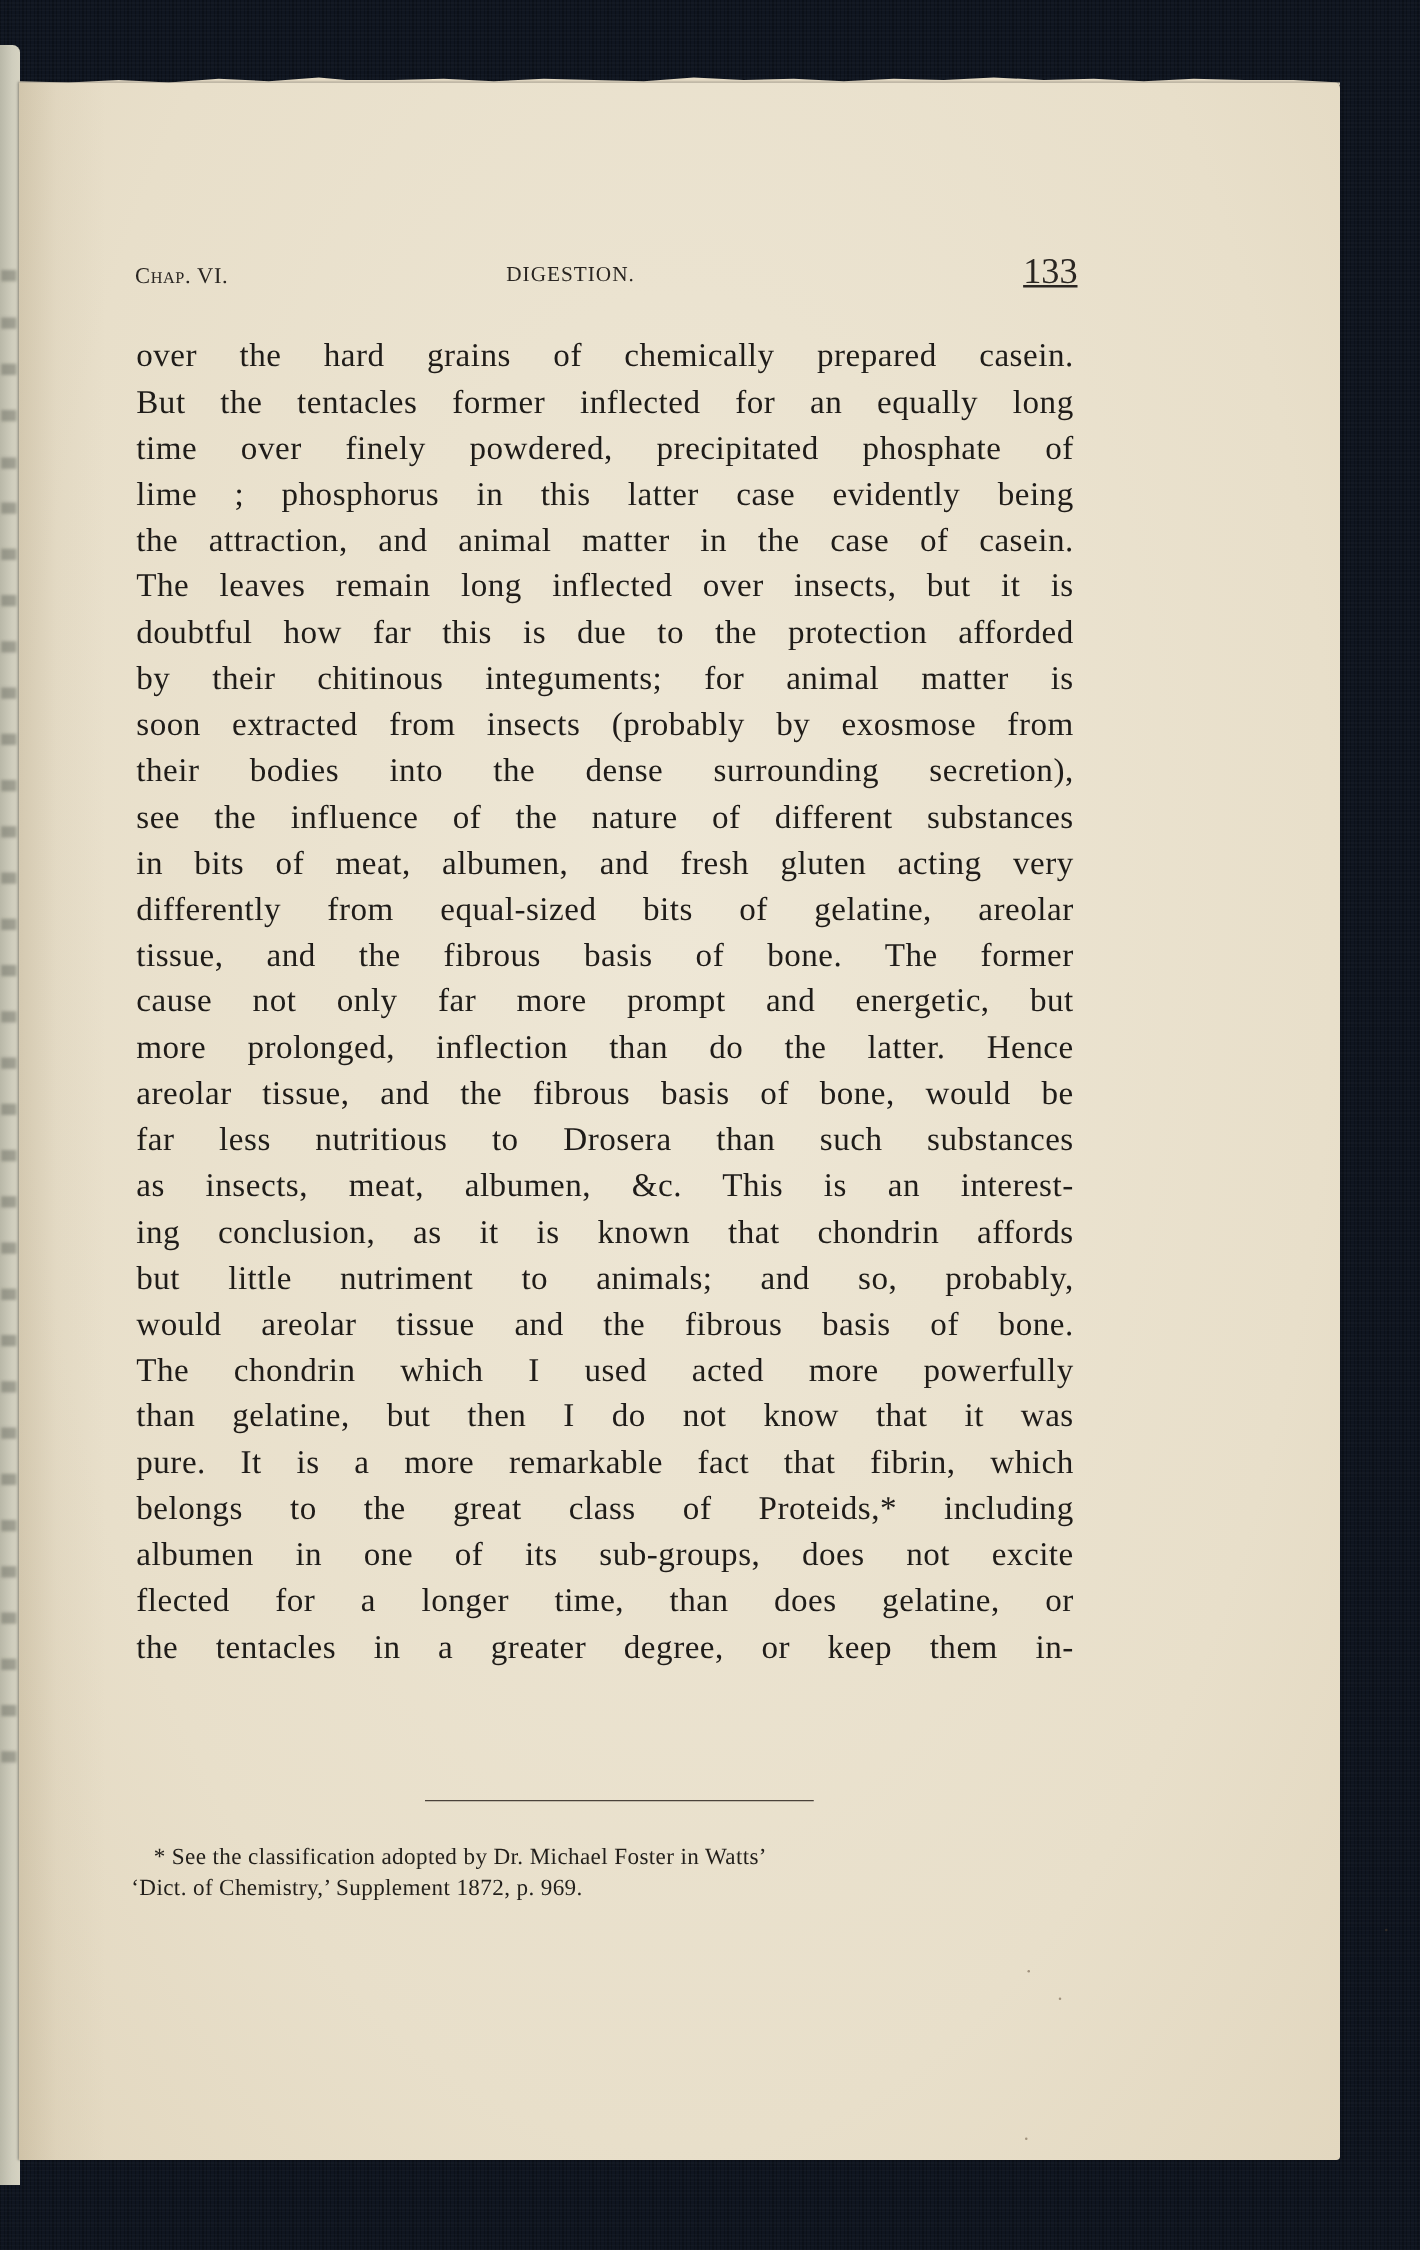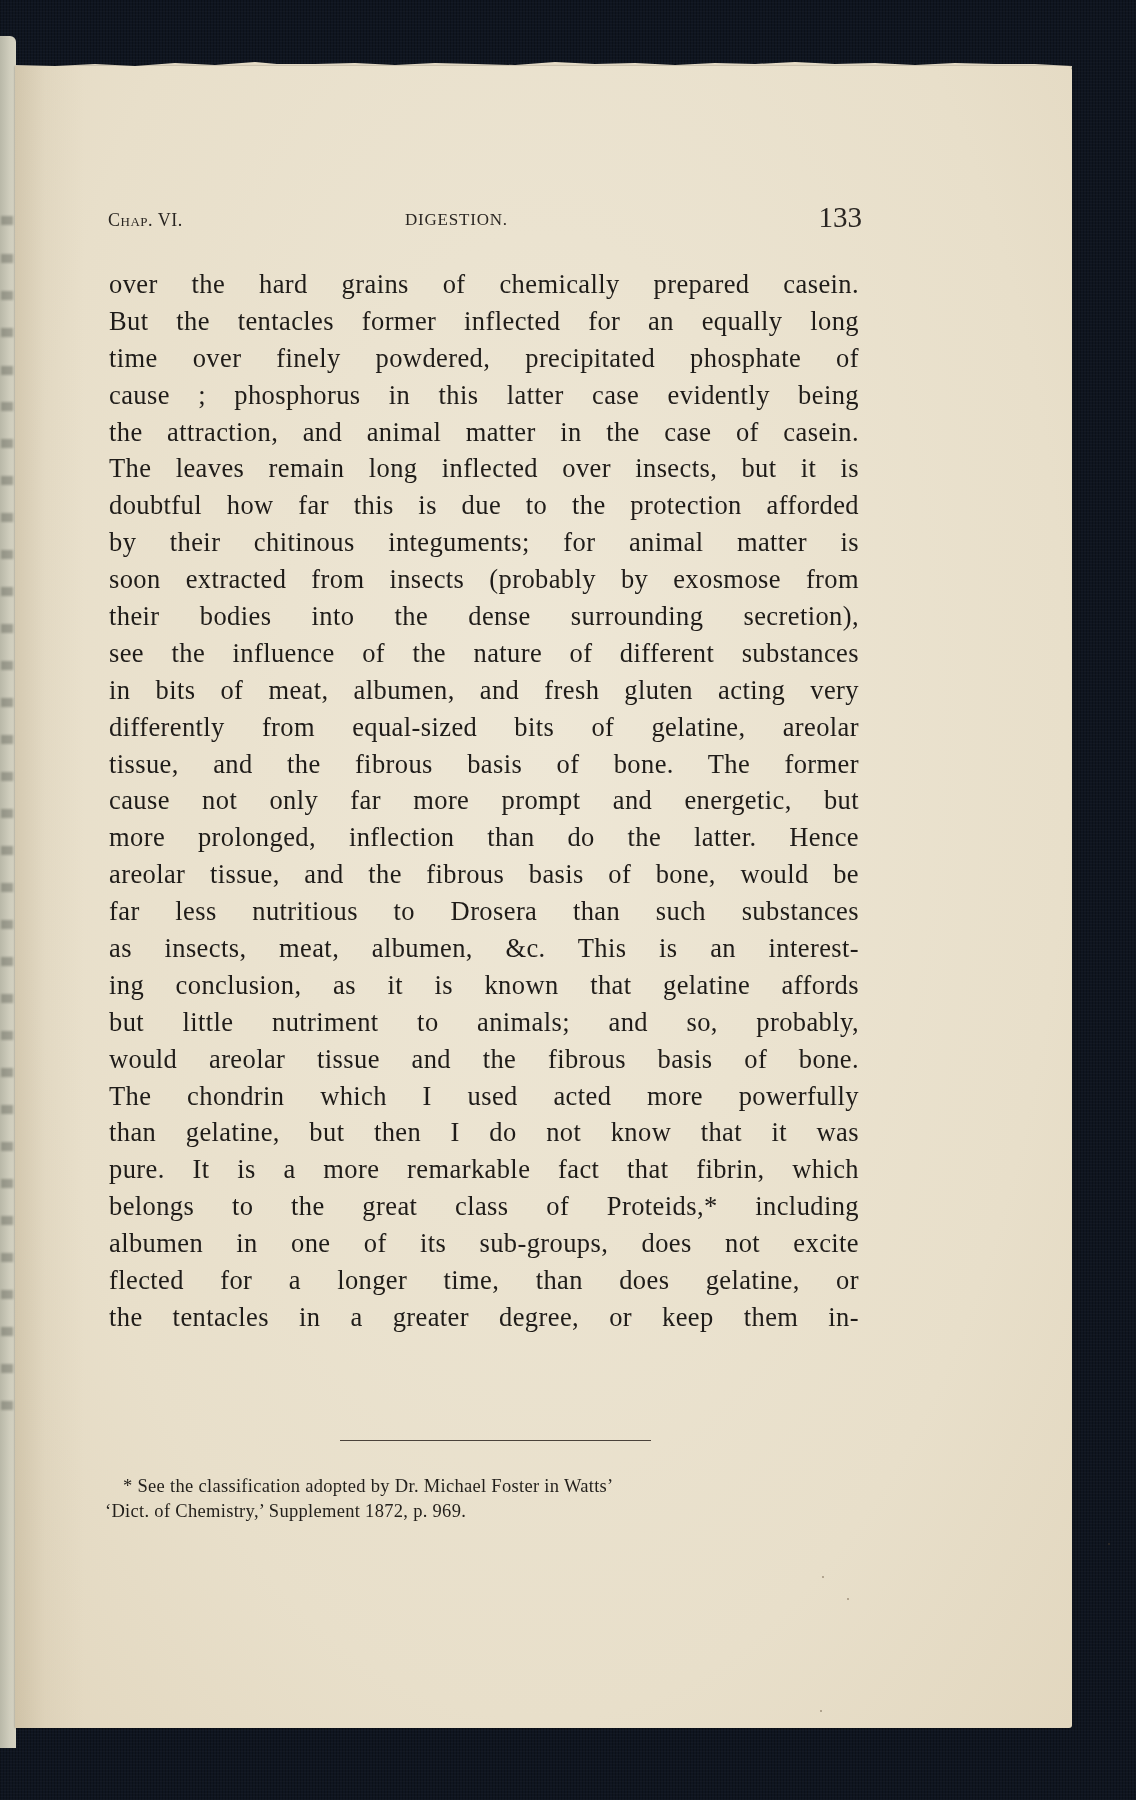--- a/index.html
+++ b/index.html
@@ -32,21 +32,21 @@
   }
   .deckle {
     position: absolute; left: 15px; top: 58px; width: 1057px; height: 10px;
   }
   .running-head {
     position: absolute; top: 205px; left: 108px; width: 754px; height: 30px;
     line-height: 30px; color: #2a2622; text-align: right;
   }
   .rh-chap { position: absolute; left: 0; font-size: 18px; font-variant: small-caps; letter-spacing: 0.5px; }
   .rh-title { position: absolute; left: 297px; font-size: 17px; letter-spacing: 0.8px; }
-  .rh-num { position: absolute; right: 0; top: -3px; font-size: 29px; }
+  .rh-num { position: absolute; right: 0; top: -3px; font-size: 29px; text-decoration: underline; }
   .body-text {
     position: absolute; left: 109px; top: 266px; width: 750px;
     font-size: 26.5px; line-height: 36.9px; color: #1f1c19; letter-spacing: 0.4px;
   }
   .line {
     display: block; height: 36.9px; white-space: nowrap;
     text-align: justify; text-align-last: justify;
     white-space: normal; overflow: hidden; word-spacing: 0;
   }
   .fn-rule {
@@ -109,37 +109,37 @@
 <div class="running-head">
   <span class="rh-chap">Chap. VI.</span>
   <span class="rh-title">DIGESTION.</span>
   <span class="rh-num">133</span>
 </div>
 
 <div class="body-text">
   <span class="line">over the hard grains of chemically prepared casein.</span>
   <span class="line">But the tentacles former inflected for an equally long</span>
   <span class="line">time over finely powdered, precipitated phosphate of</span>
-  <span class="line">cause ; phosphorus in this latter case evidently being</span>
+  <span class="line">lime ; phosphorus in this latter case evidently being</span>
   <span class="line">the attraction, and animal matter in the case of casein.</span>
   <span class="line">The leaves remain long inflected over insects, but it is</span>
   <span class="line">doubtful how far this is due to the protection afforded</span>
   <span class="line">by their chitinous integuments; for animal matter is</span>
   <span class="line">soon extracted from insects (probably by exosmose from</span>
   <span class="line">their bodies into the dense surrounding secretion),</span>
   <span class="line">see the influence of the nature of different substances</span>
   <span class="line">in bits of meat, albumen, and fresh gluten acting very</span>
   <span class="line">differently from equal-sized bits of gelatine, areolar</span>
   <span class="line">tissue, and the fibrous basis of bone. The former</span>
   <span class="line">cause not only far more prompt and energetic, but</span>
   <span class="line">more prolonged, inflection than do the latter. Hence</span>
   <span class="line">areolar tissue, and the fibrous basis of bone, would be</span>
   <span class="line">far less nutritious to Drosera than such substances</span>
   <span class="line">as insects, meat, albumen, &amp;c. This is an interest-</span>
-  <span class="line">ing conclusion, as it is known that gelatine affords</span>
+  <span class="line">ing conclusion, as it is known that chondrin affords</span>
   <span class="line">but little nutriment to animals; and so, probably,</span>
   <span class="line">would areolar tissue and the fibrous basis of bone.</span>
   <span class="line">The chondrin which I used acted more powerfully</span>
   <span class="line">than gelatine, but then I do not know that it was</span>
   <span class="line">pure. It is a more remarkable fact that fibrin, which</span>
   <span class="line">belongs to the great class of Proteids,* including</span>
   <span class="line">albumen in one of its sub-groups, does not excite</span>
   <span class="line">flected for a longer time, than does gelatine, or</span>
   <span class="line">the tentacles in a greater degree, or keep them in-</span>
 </div>

